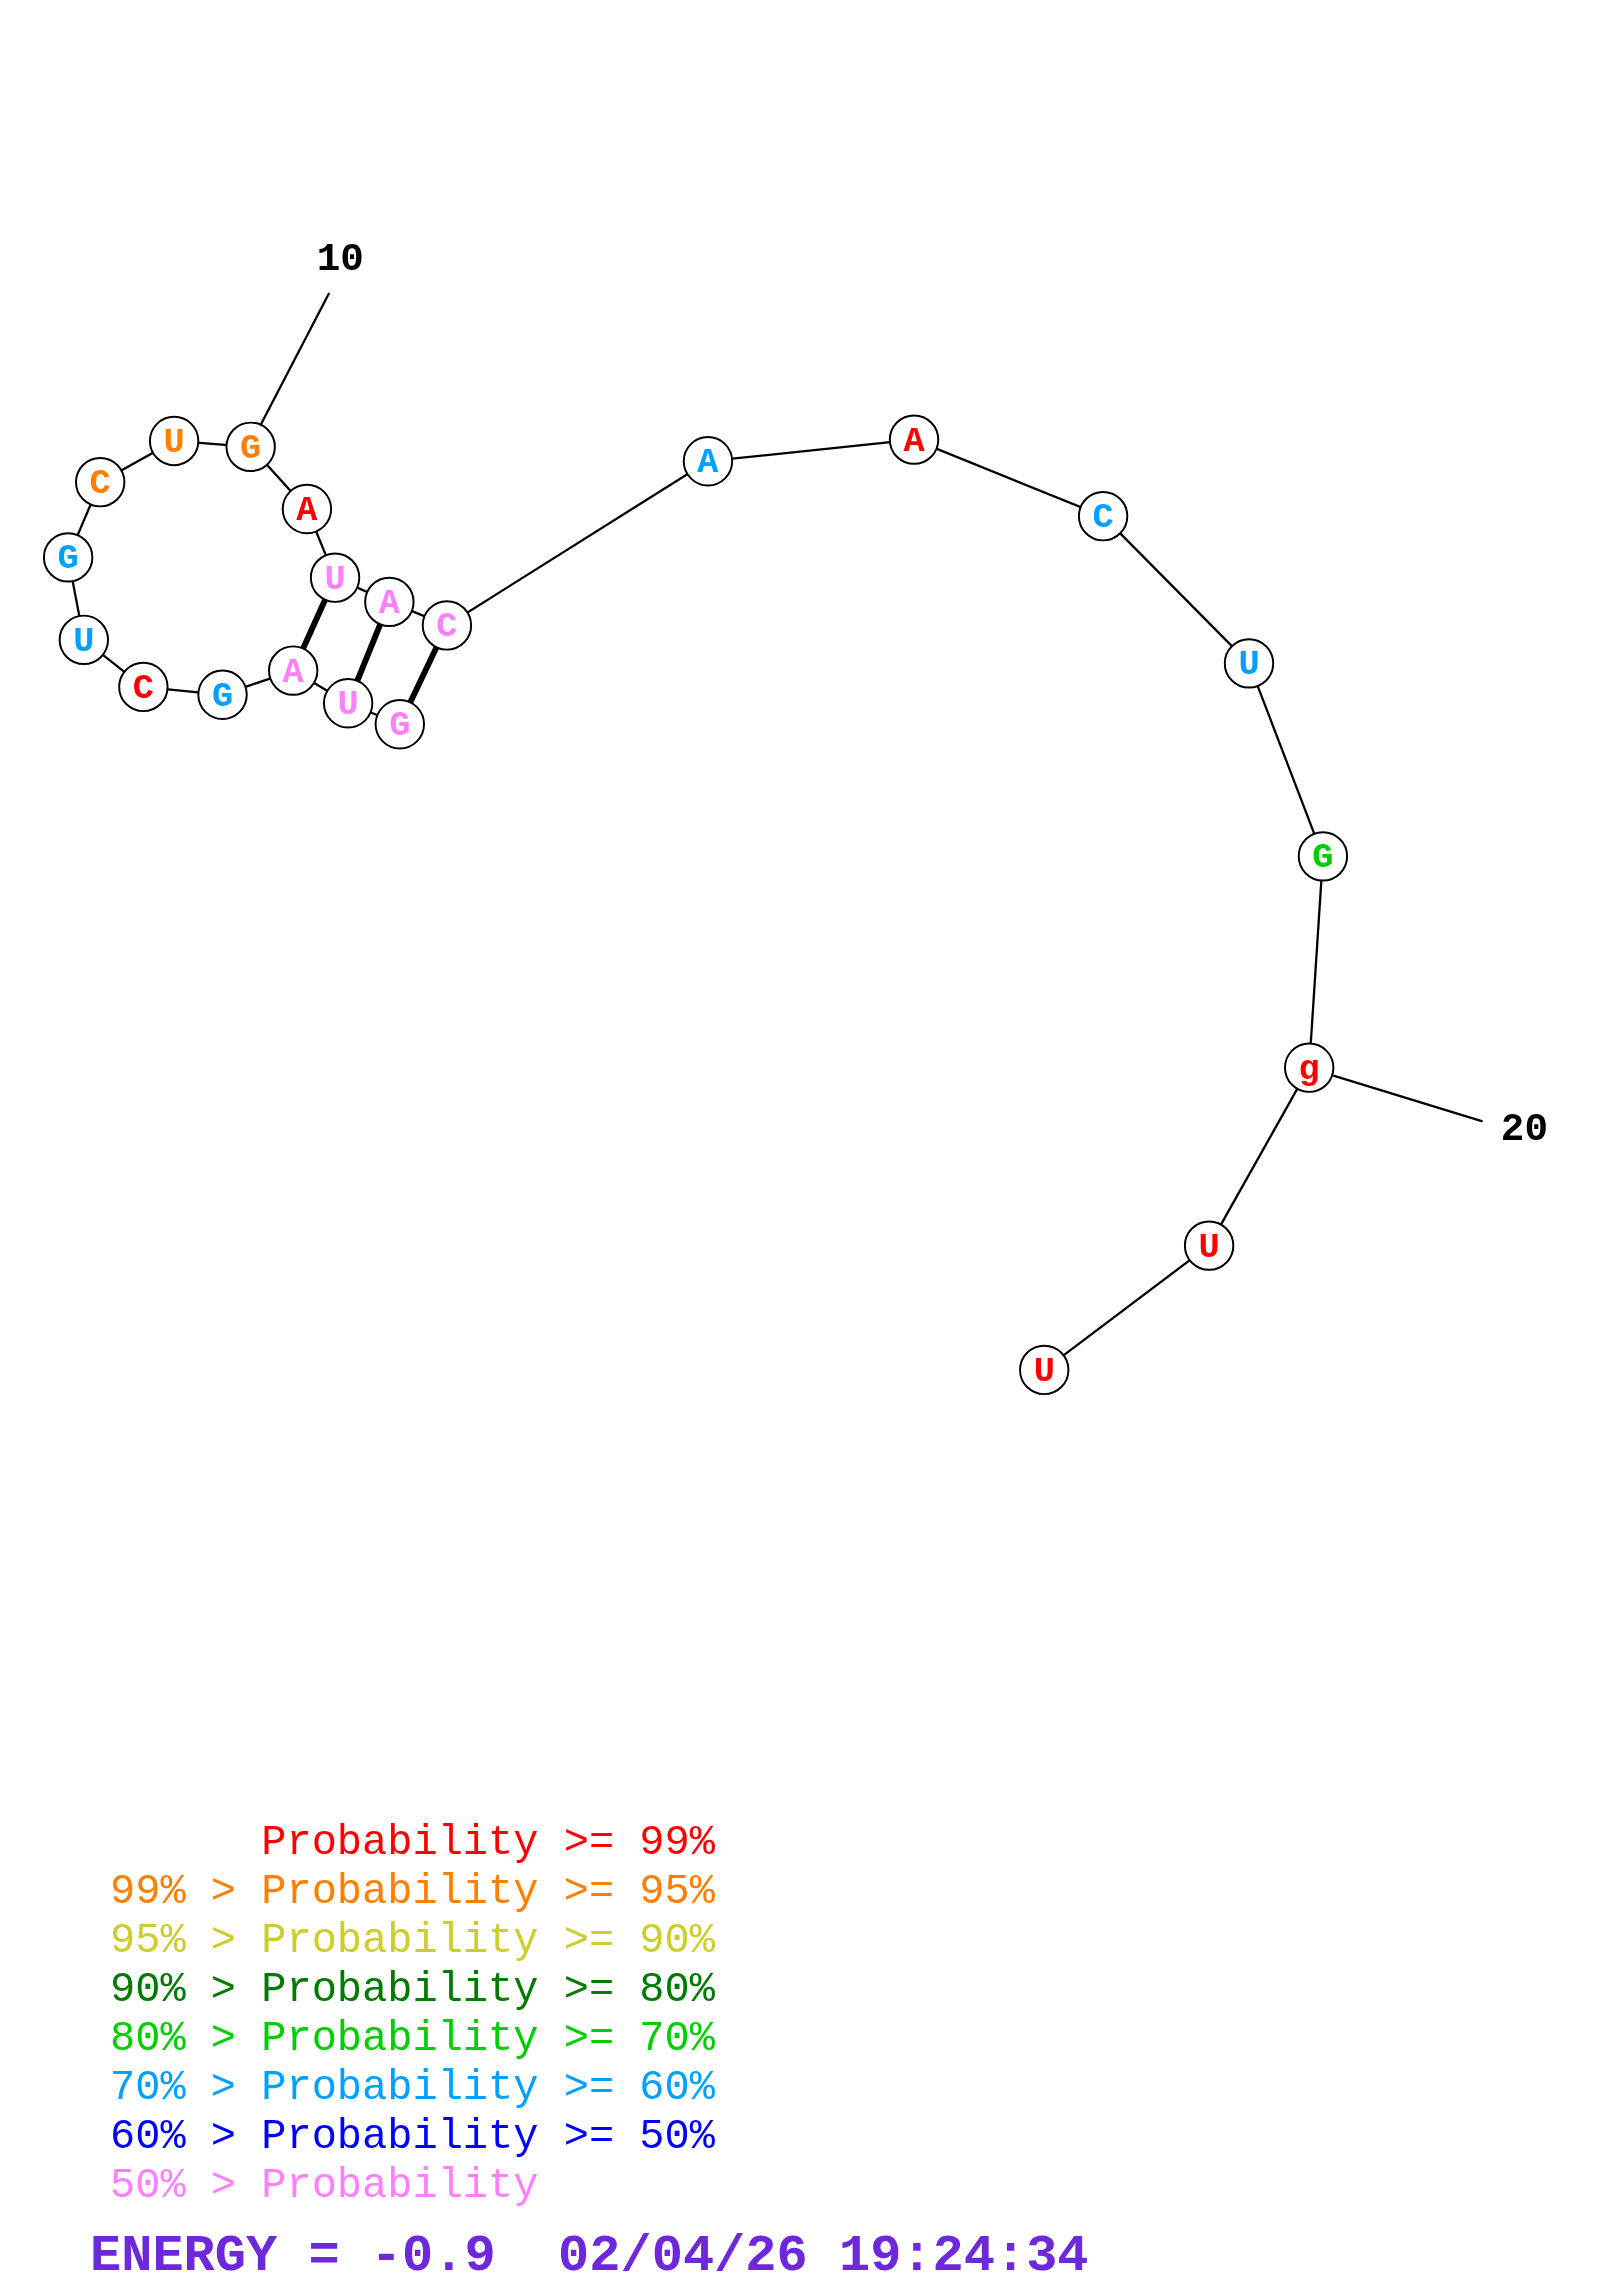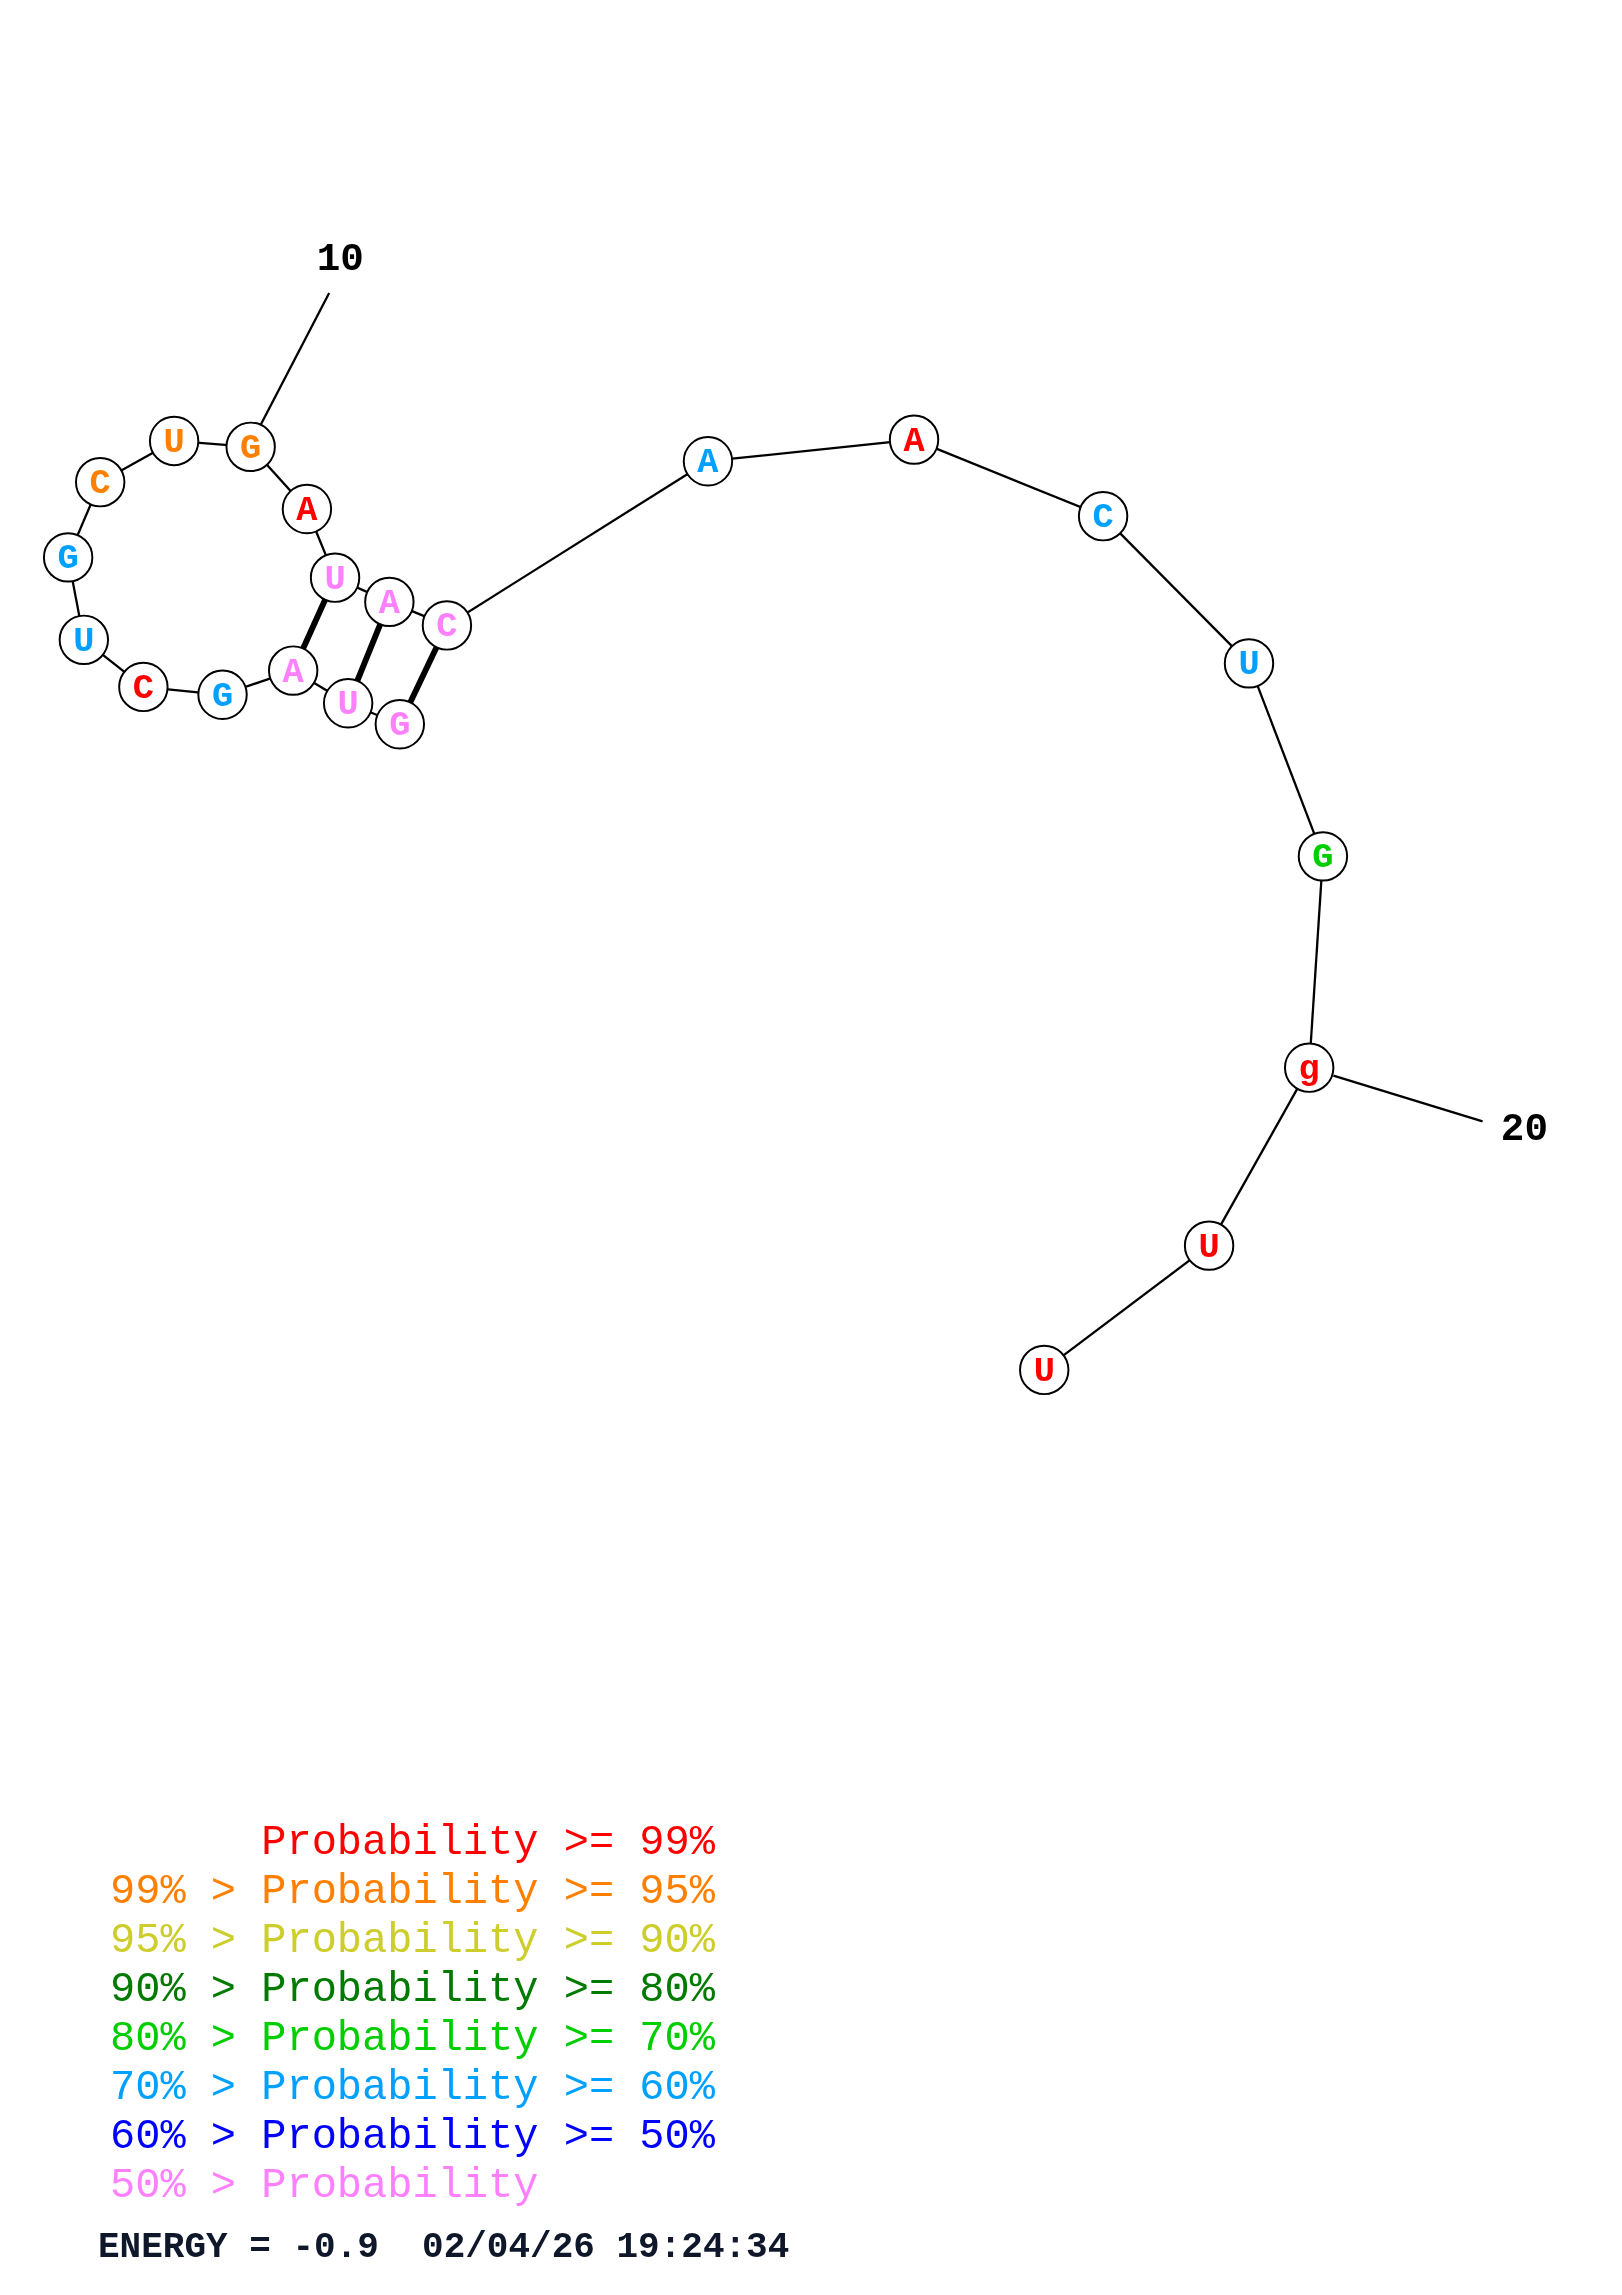--- a/index.html
+++ b/index.html
@@ -17,26 +17,26 @@
     left:110px;
     top:1819px;
     font-weight:normal;
     font-size:42px;
     line-height:49px;
     white-space:pre;
   }
   .legend-row{white-space:pre;}
   .energy{
     position:absolute;
-    left:98px;
+    left:90px;
     top:2227px;
     font-weight:bold;
-    font-size:36px;
+    font-size:52px;
     white-space:pre;
-    color:#0f172a;
+    color:#6d28d9;
   }
   text{
     font-family:"Liberation Mono","DejaVu Sans Mono",monospace;
     font-weight:bold;
   }
 </style>
 </head>
 <body>
 
 <div class="canvas">

